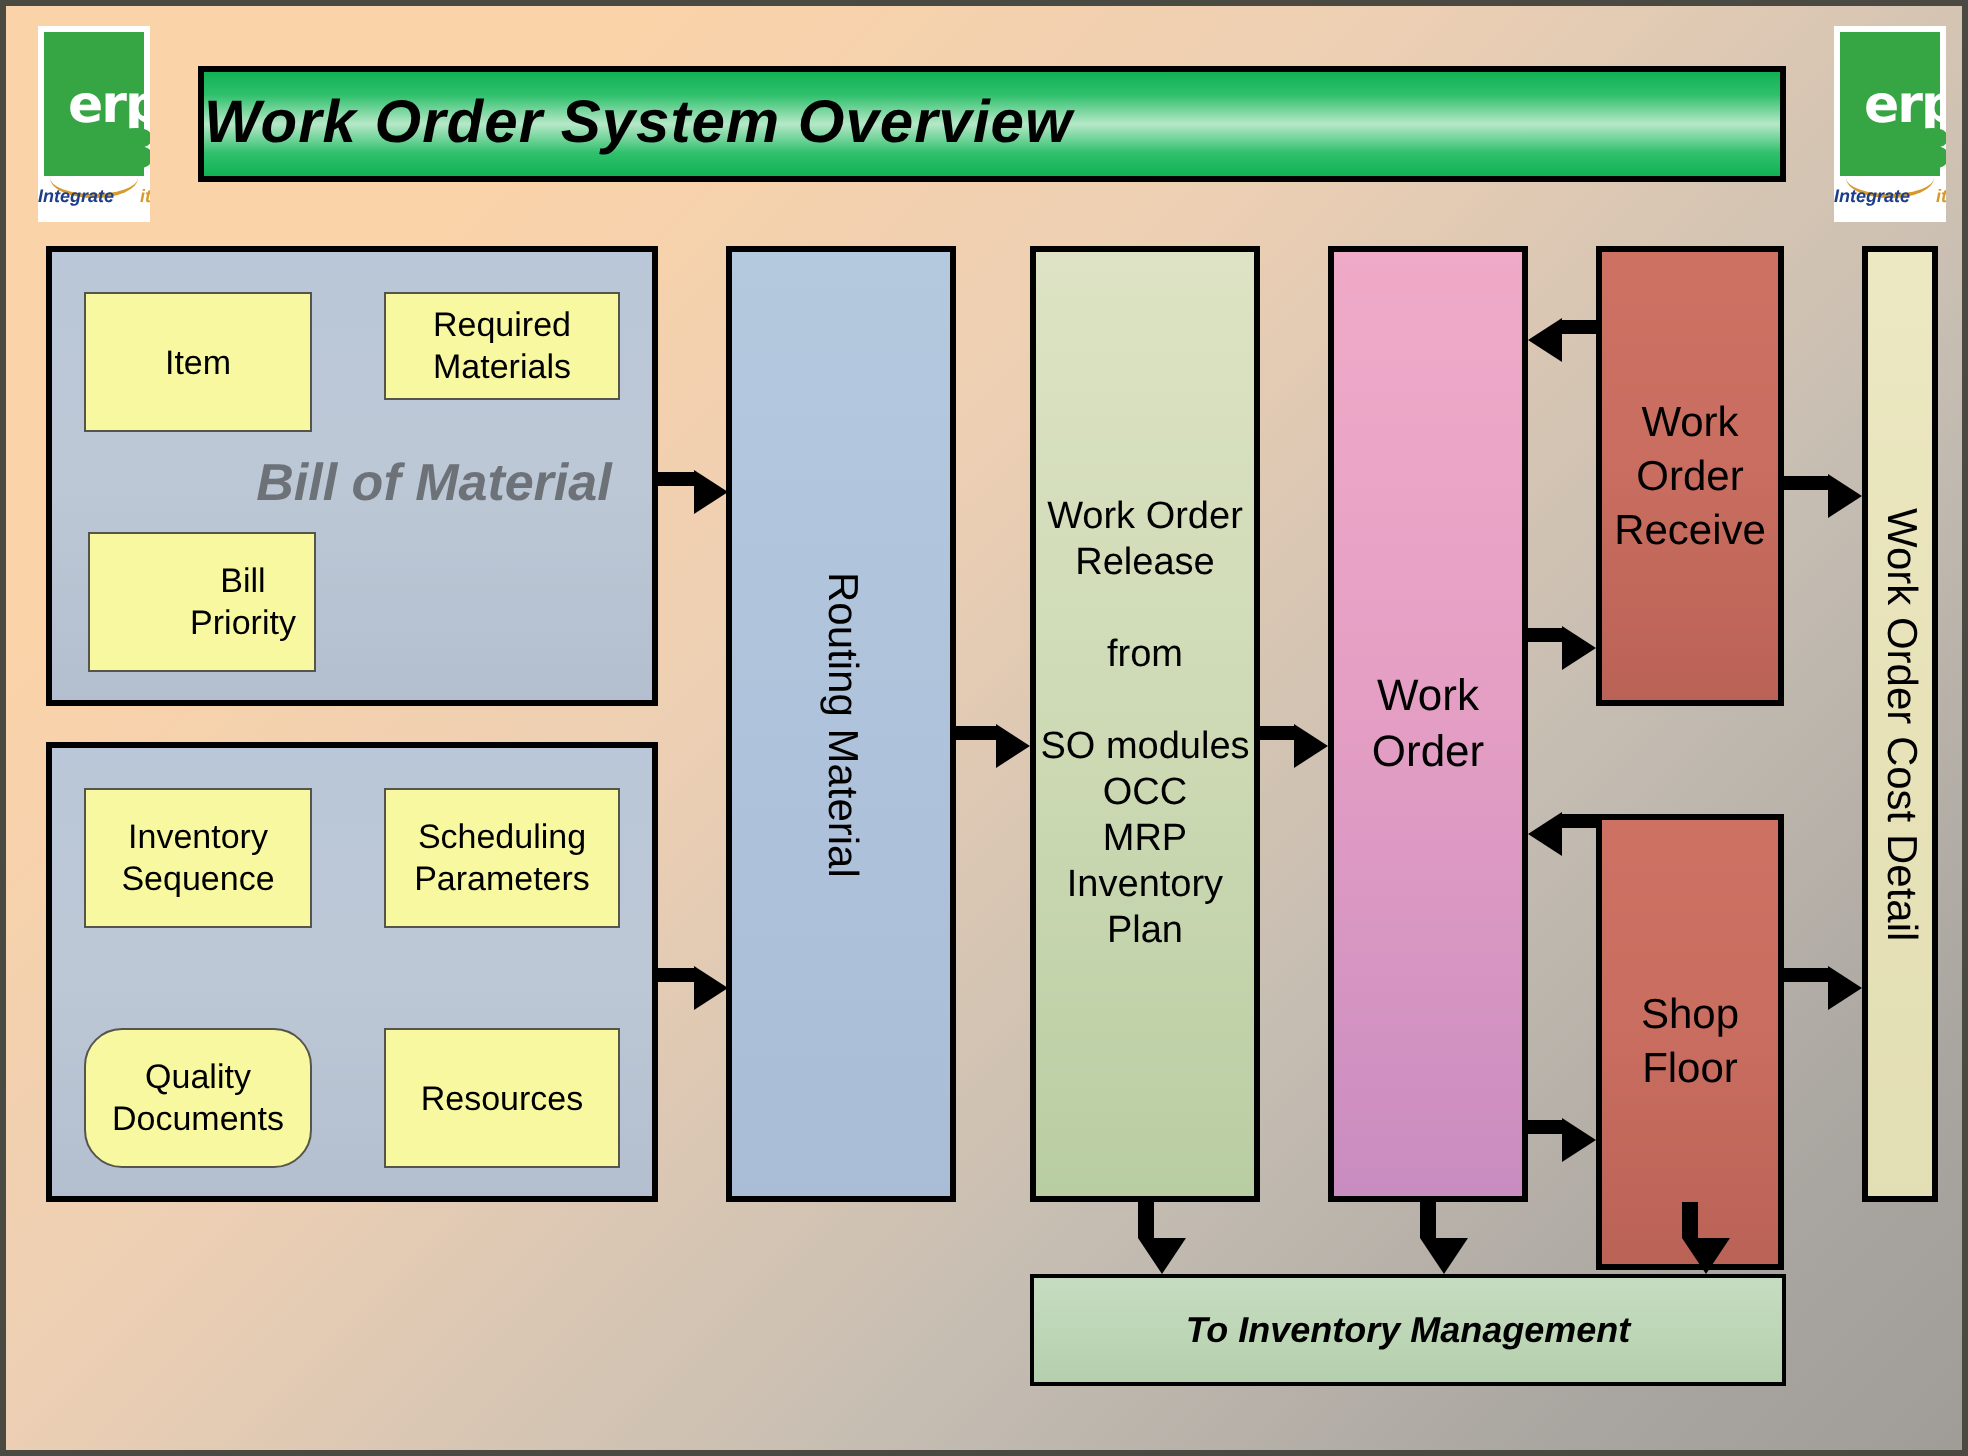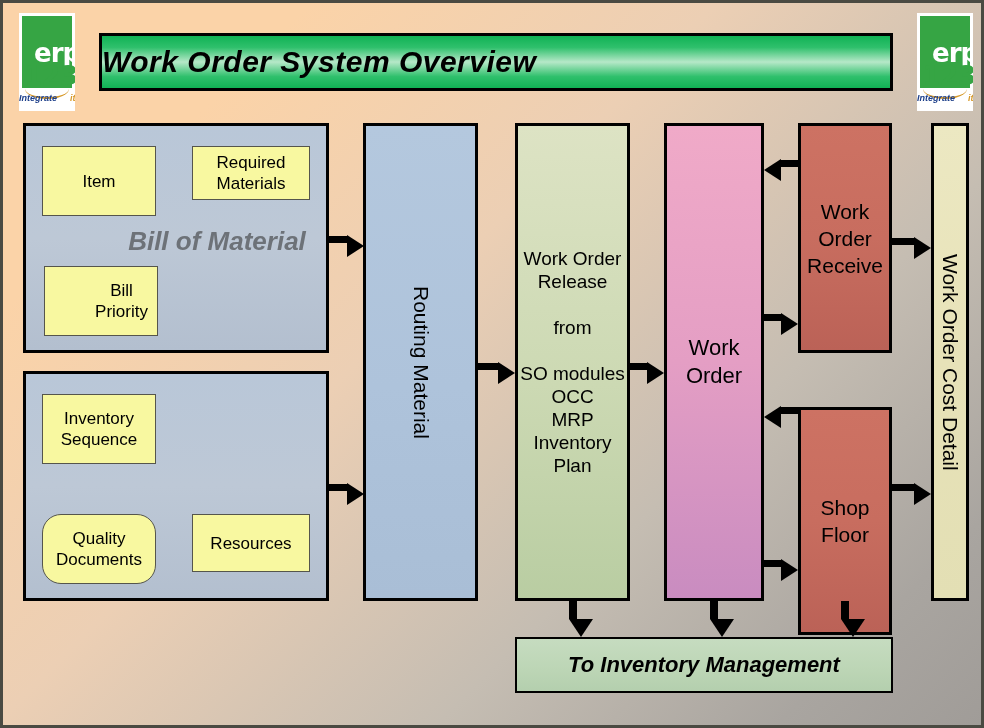--- a/index.html
+++ b/index.html
@@ -224,21 +224,21 @@
     position: absolute;
     left: 512px; top: 634px; width: 378px; height: 56px;
     border: 2px solid #000000;
     box-sizing: border-box;
     background: linear-gradient(to bottom, #c6dcc0 0%, #bdd6b6 55%, #b4cfae 100%);
     display: flex;
     align-items: center;
     justify-content: center;
   }
   #box-inventory .inv-text {
-    font-size: 22px;
+    font-size: 18px;
     font-weight: bold;
     font-style: italic;
     color: #000000;
     font-family: "Liberation Sans", sans-serif;
   }
 
   
   .arrow {
     position: absolute;
   }
@@ -302,23 +302,25 @@
     <div class="yellow-box" style="left:16px; top:20px; width:114px; height:70px;">Item</div>
     <div class="yellow-box" style="left:166px; top:20px; width:118px; height:54px; white-space:pre-line;text-align:center;">Required
 Materials</div>
     <div class="group-title" style="top:100px;padding-left:41px;">Bill of Material</div>
     <div class="yellow-box" style="left:18px; top:140px; width:114px; height:70px;padding-left:41px;">Bill Priority</div>
   </div>
 
   <div class="group-panel" id="routing-panel">
     <div class="yellow-box" style="left:16px; top:20px; width:114px; height:70px; white-space:pre-line;">Inventory
 Sequence</div>
+    <div class="yellow-box" style="left:166px; top:20px; width:118px; height:70px; white-space:pre-line;">Scheduling
+Parameters</div>
     <div class="yellow-box" style="left:16px; top:140px; width:114px; height:70px; white-space:pre-line;border-radius:19px;">Quality
 Documents</div>
-    <div class="yellow-box" style="left:166px; top:140px; width:118px; height:58px;">Resources</div>
+    <div class="yellow-box" style="left:166px; top:140px; width:118px; height:70px;">Resources</div>
   </div>
 
   <div class="vcol" id="col-routing-material">
     <span class="vtext">Routing Material</span>
   </div>
 
   <div class="vcol" id="col-wo-release">
     <span class="htext">Work Order
 Release
 

